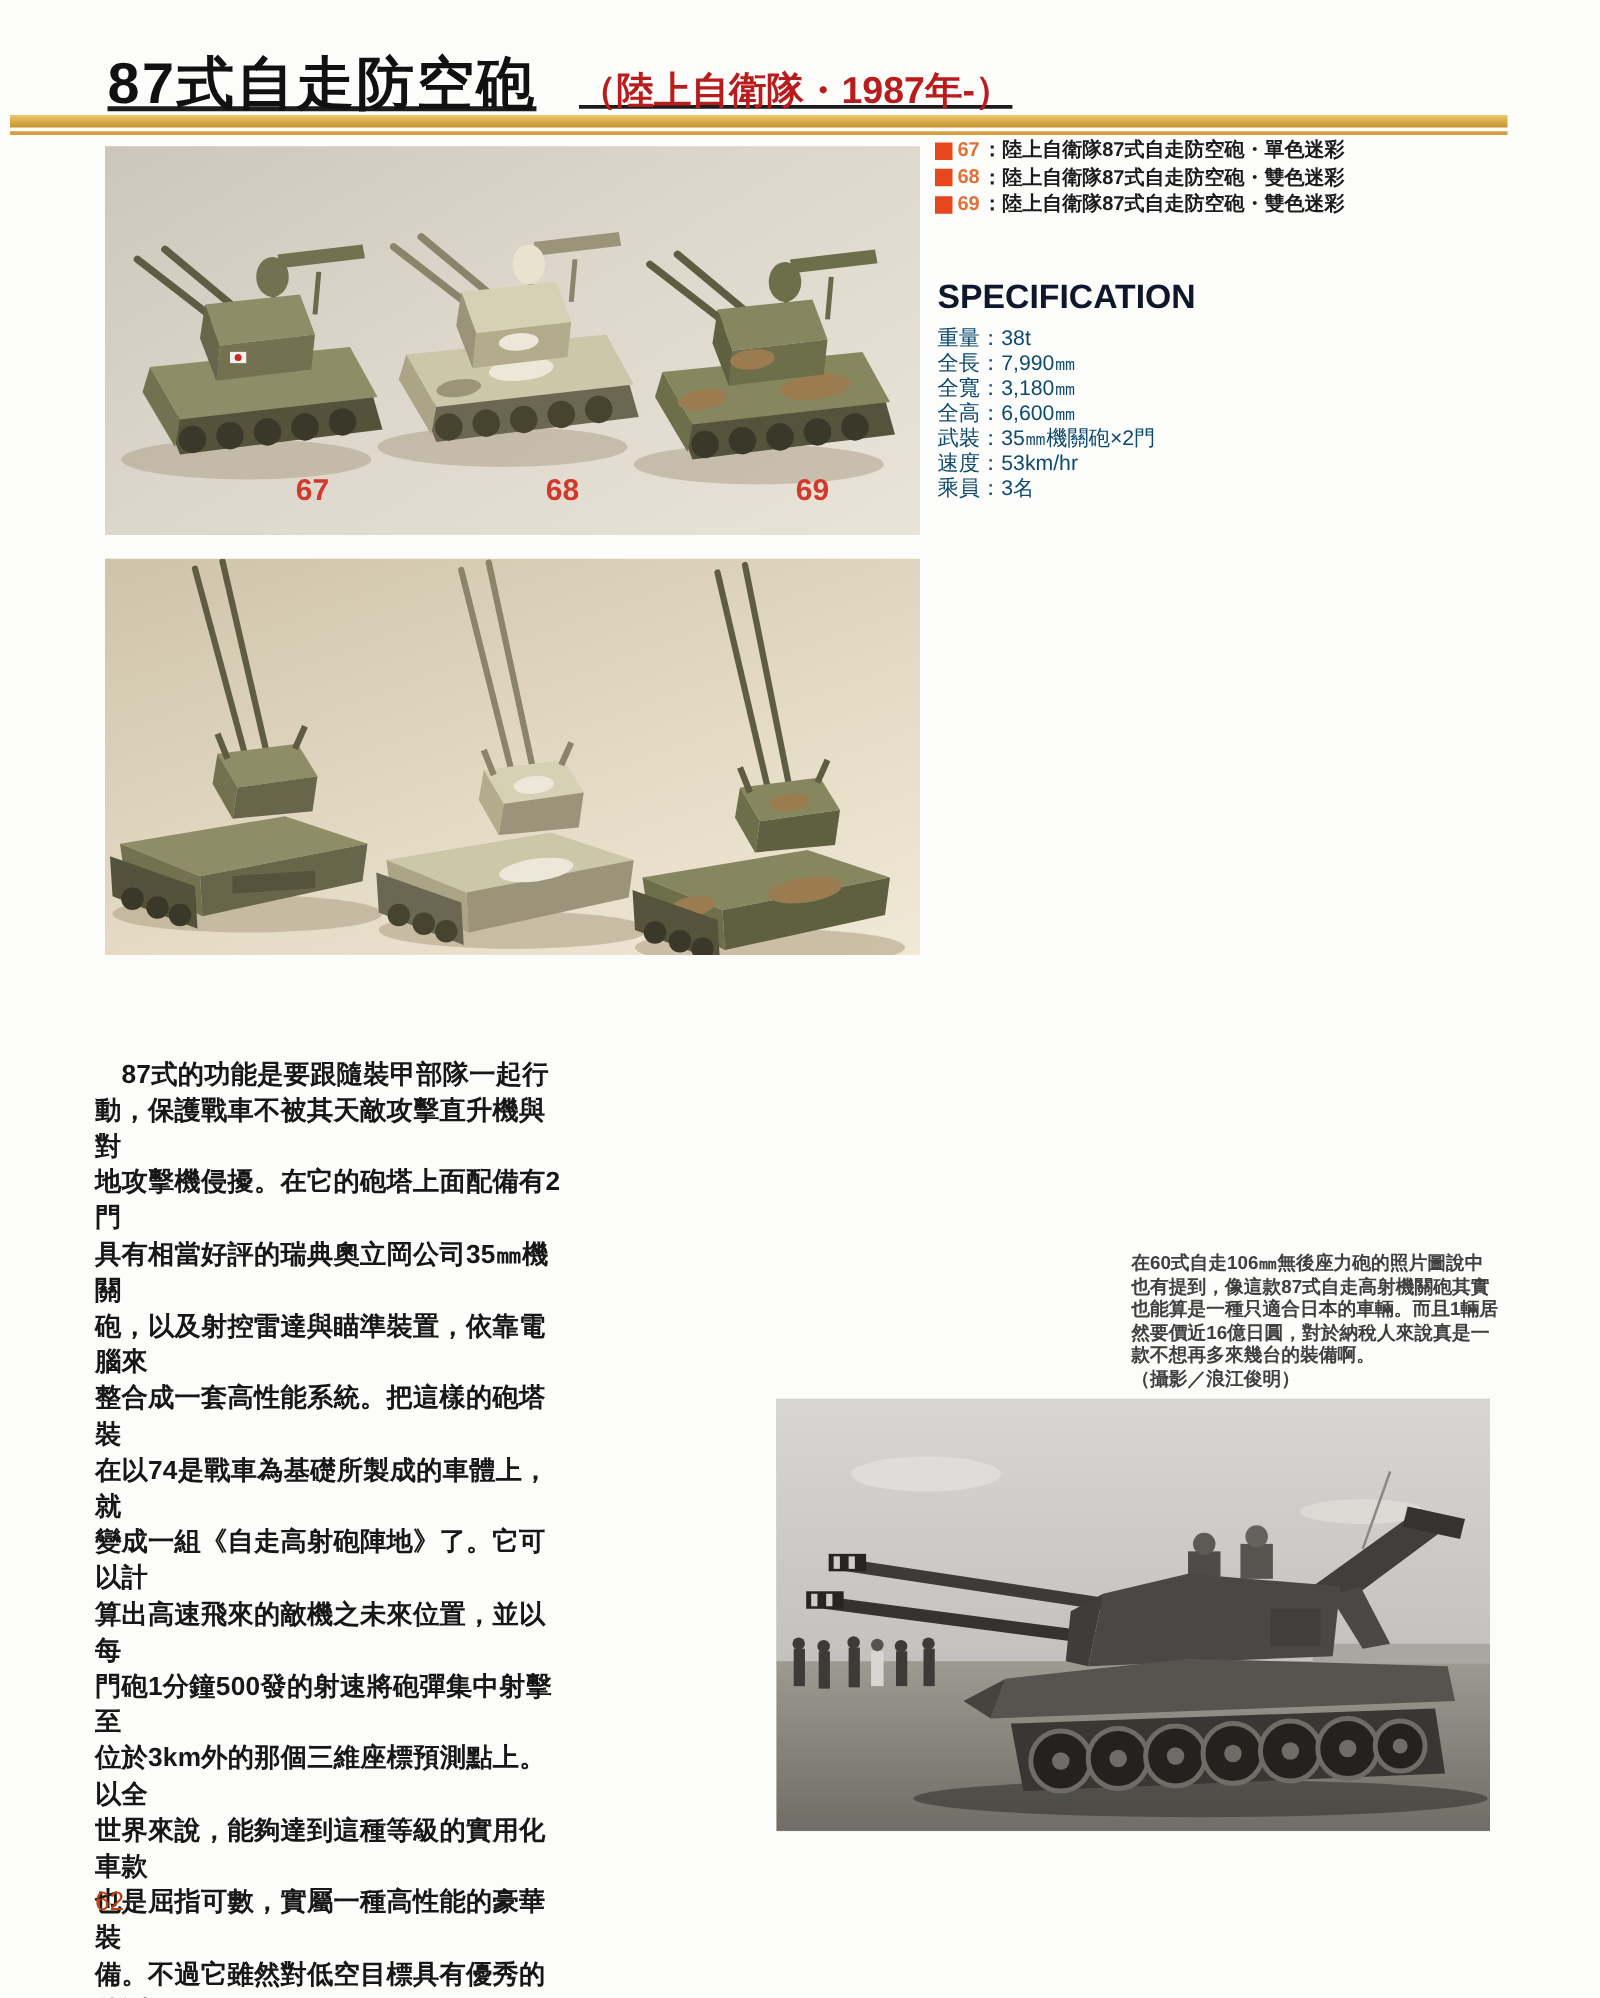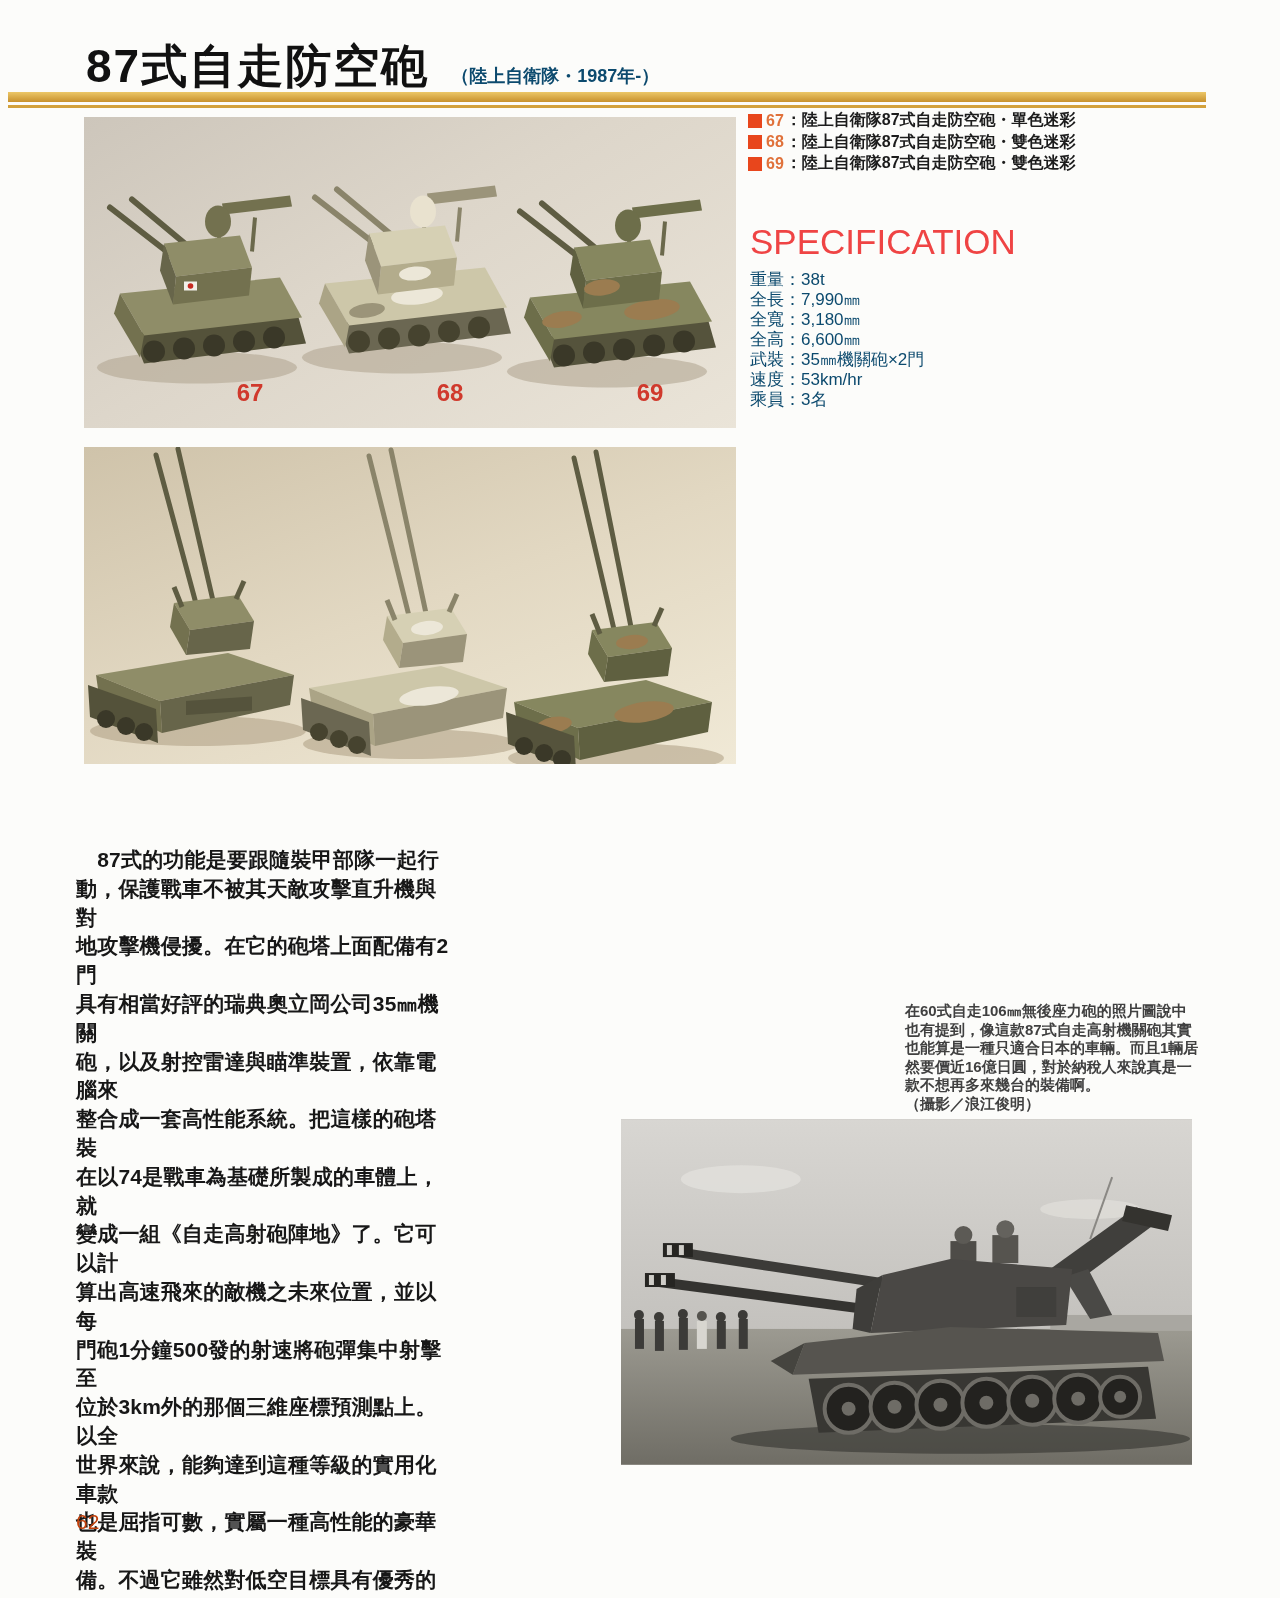--- a/index.html
+++ b/index.html
@@ -7,23 +7,23 @@
     width:1280px;height:1598px;
     background:#fcfcfa;
     font-family:"Liberation Sans",sans-serif;
     color:#1c1c1c;
     position:relative;
     overflow:hidden;
   }
   #page{position:relative;width:1280px;height:1598px;}
 
   
-  .title-row{position:absolute;left:86px;top:36px;display:flex;align-items:baseline;gap:22px;}
+  .title-row{position:absolute;left:86px;top:36px;display:flex;align-items:baseline;gap:34px;text-decoration:underline;}
   .main-title{font-size:46px;font-weight:bold;letter-spacing:2px;color:#111;}
-  .sub-title{font-size:18px;font-weight:bold;color:#0c4a6e;}
+  .sub-title{font-size:30px;font-weight:bold;color:#b91c1c;}
   .gold-rule{position:absolute;left:8px;top:92px;width:1198px;height:10px;
     background:linear-gradient(to bottom,#ecc768,#c8912d);}
   .gold-rule-thin{position:absolute;left:8px;top:105px;width:1198px;height:3px;background:#d3a13c;}
 
   
   .photo{position:absolute;overflow:hidden;}
   #photo1{left:84px;top:117px;width:652px;height:311px;
     background:linear-gradient(150deg,#cdc6bb 0%,#ddd6ca 45%,#eae4d8 100%);}
   #photo2{left:84px;top:447px;width:652px;height:317px;
     background:linear-gradient(160deg,#cfc3aa 0%,#e2d8c2 50%,#f0e9d6 100%);}
@@ -32,21 +32,21 @@
   .p1-label{position:absolute;font-size:24px;font-weight:bold;top:262px;width:60px;text-align:center;}
 
   
   .cap-list{position:absolute;left:748px;top:110px;}
   .cap-row{display:flex;align-items:center;height:21.5px;font-size:16px;font-weight:bold;color:#1c1c1c;}
   .cap-sq{width:14px;height:14px;margin-right:4px;flex:0 0 auto;}
   .cap-num{margin-right:2px;}
 
   
   .spec{position:absolute;left:750px;top:222px;}
-  .spec-head{font-size:35px;font-weight:400;letter-spacing:0px;color:#ef4444;margin-bottom:8px;}
+  .spec-head{font-size:27px;font-weight:700;letter-spacing:0px;color:#0f172a;margin-bottom:8px;}
   .spec-row{font-size:17px;font-weight:normal;line-height:20px;color:#0c4a6e;}
 
   
   .art-head{position:absolute;left:80px;top:786px;font-size:36px;font-weight:600;letter-spacing:1px;}
   .art-body{position:absolute;left:76px;top:846px;width:380px;
     font-size:21px;line-height:28.8px;font-weight:bold;color:#171717;
     white-space:pre-line;letter-spacing:0.2px;}
 
   
   .side-cap{position:absolute;left:905px;top:1002px;width:300px;

